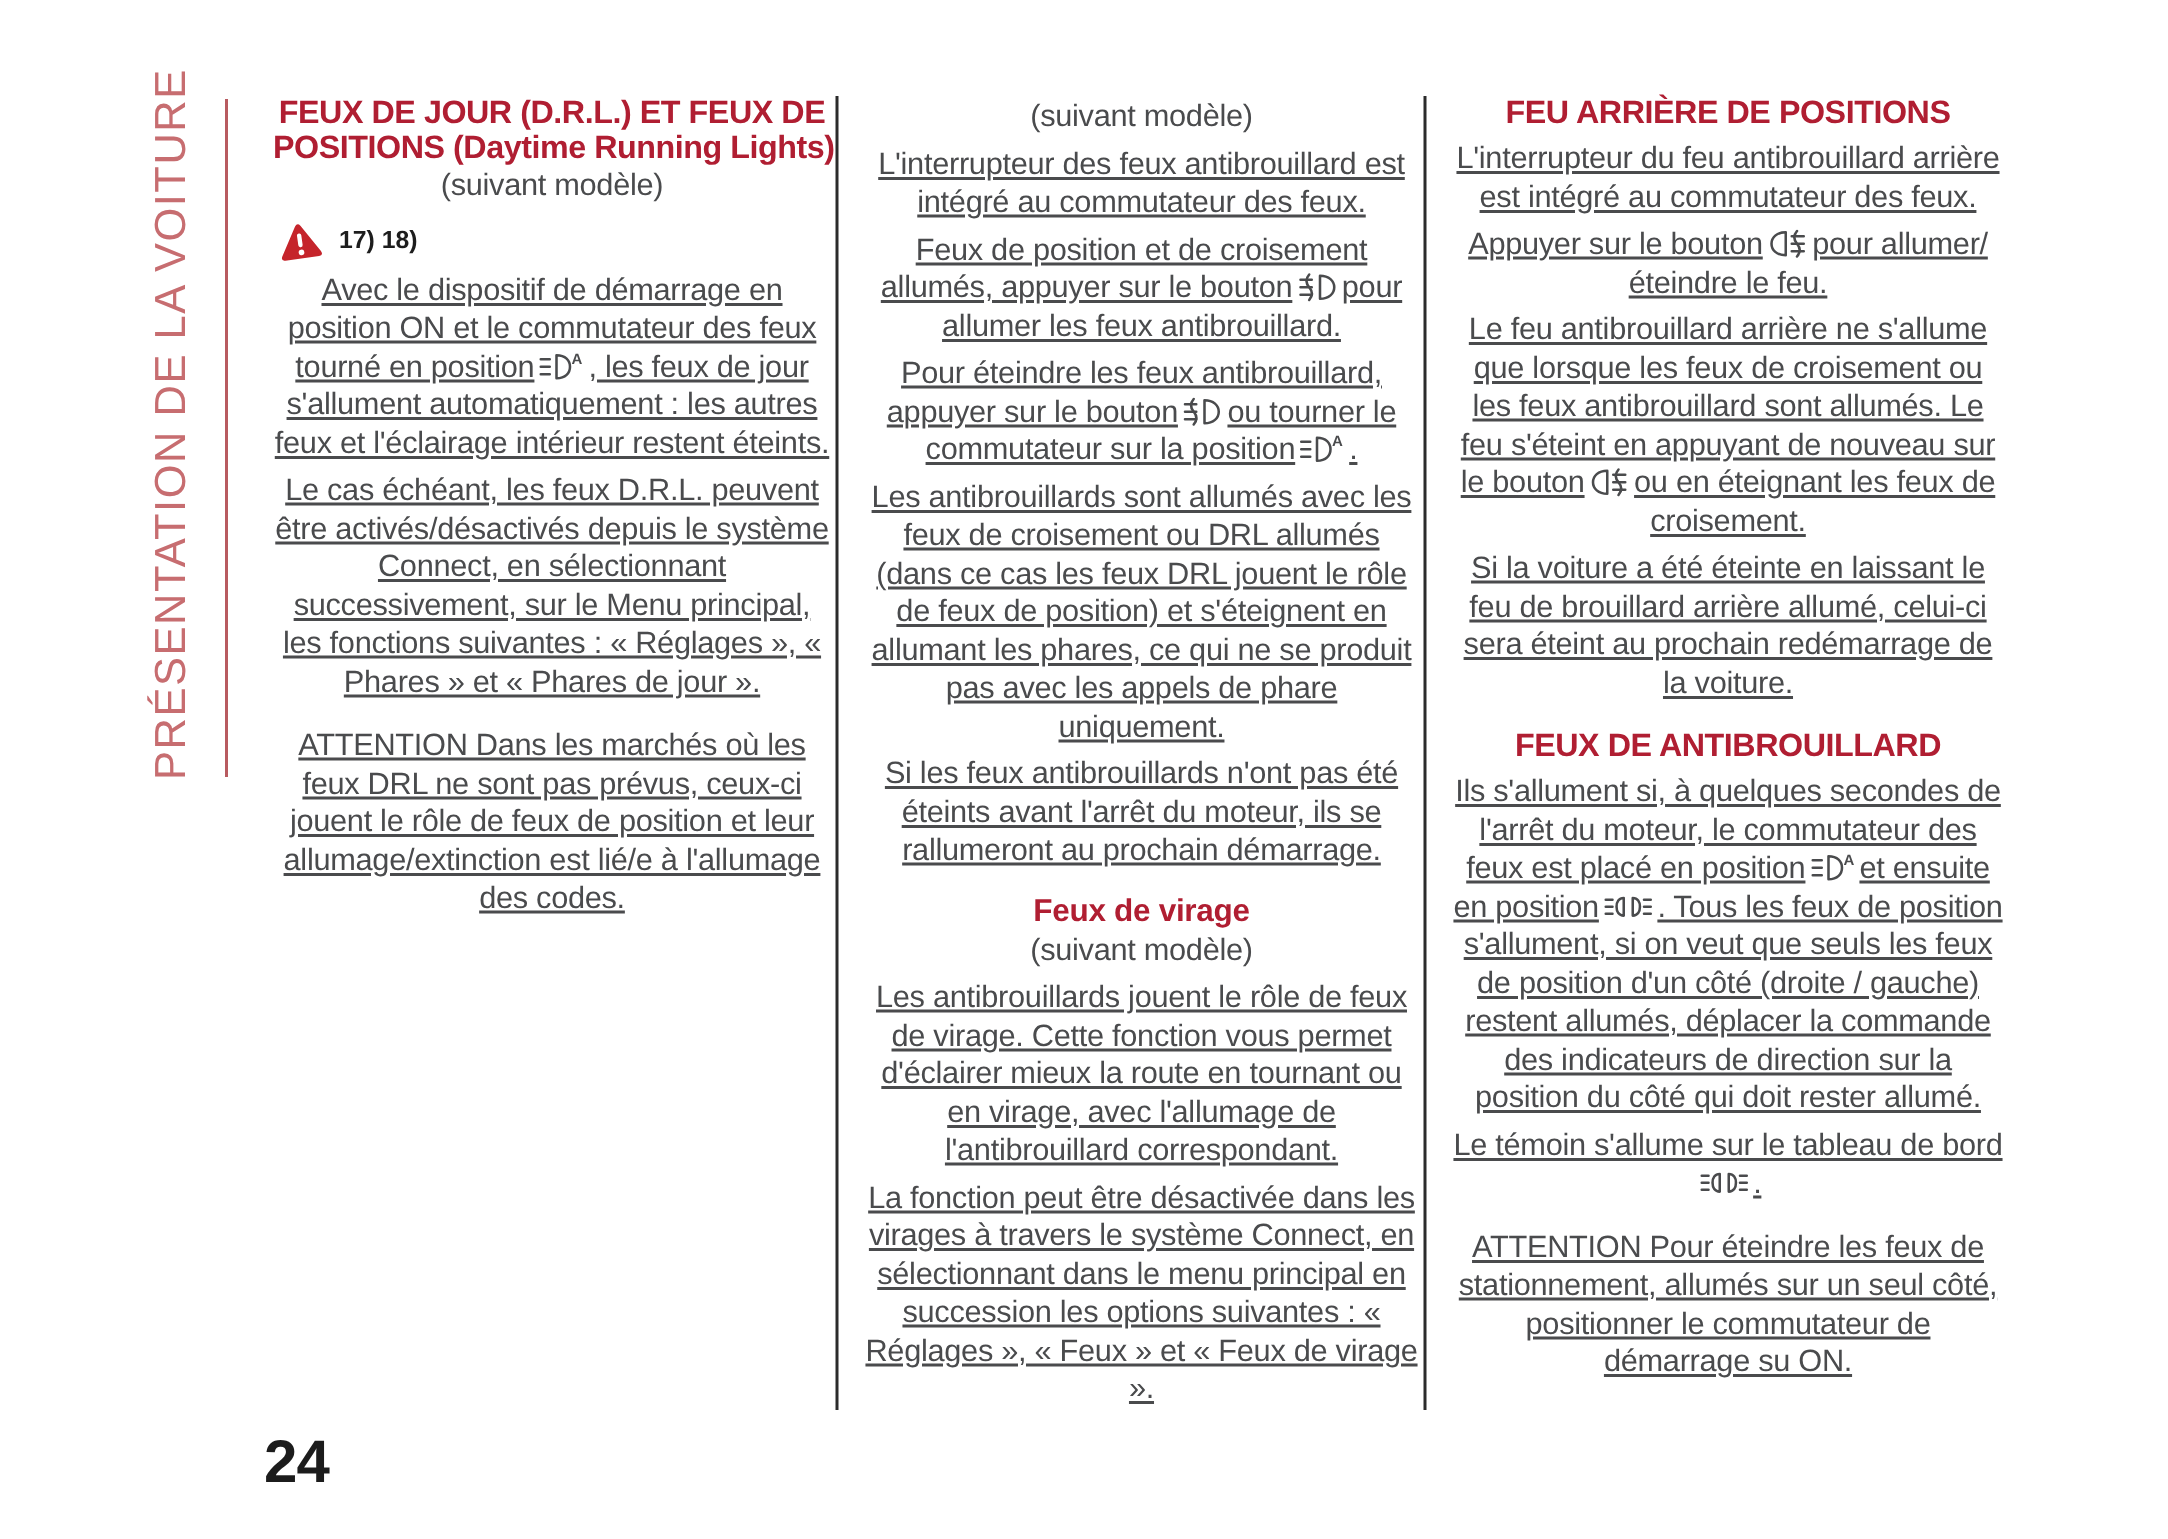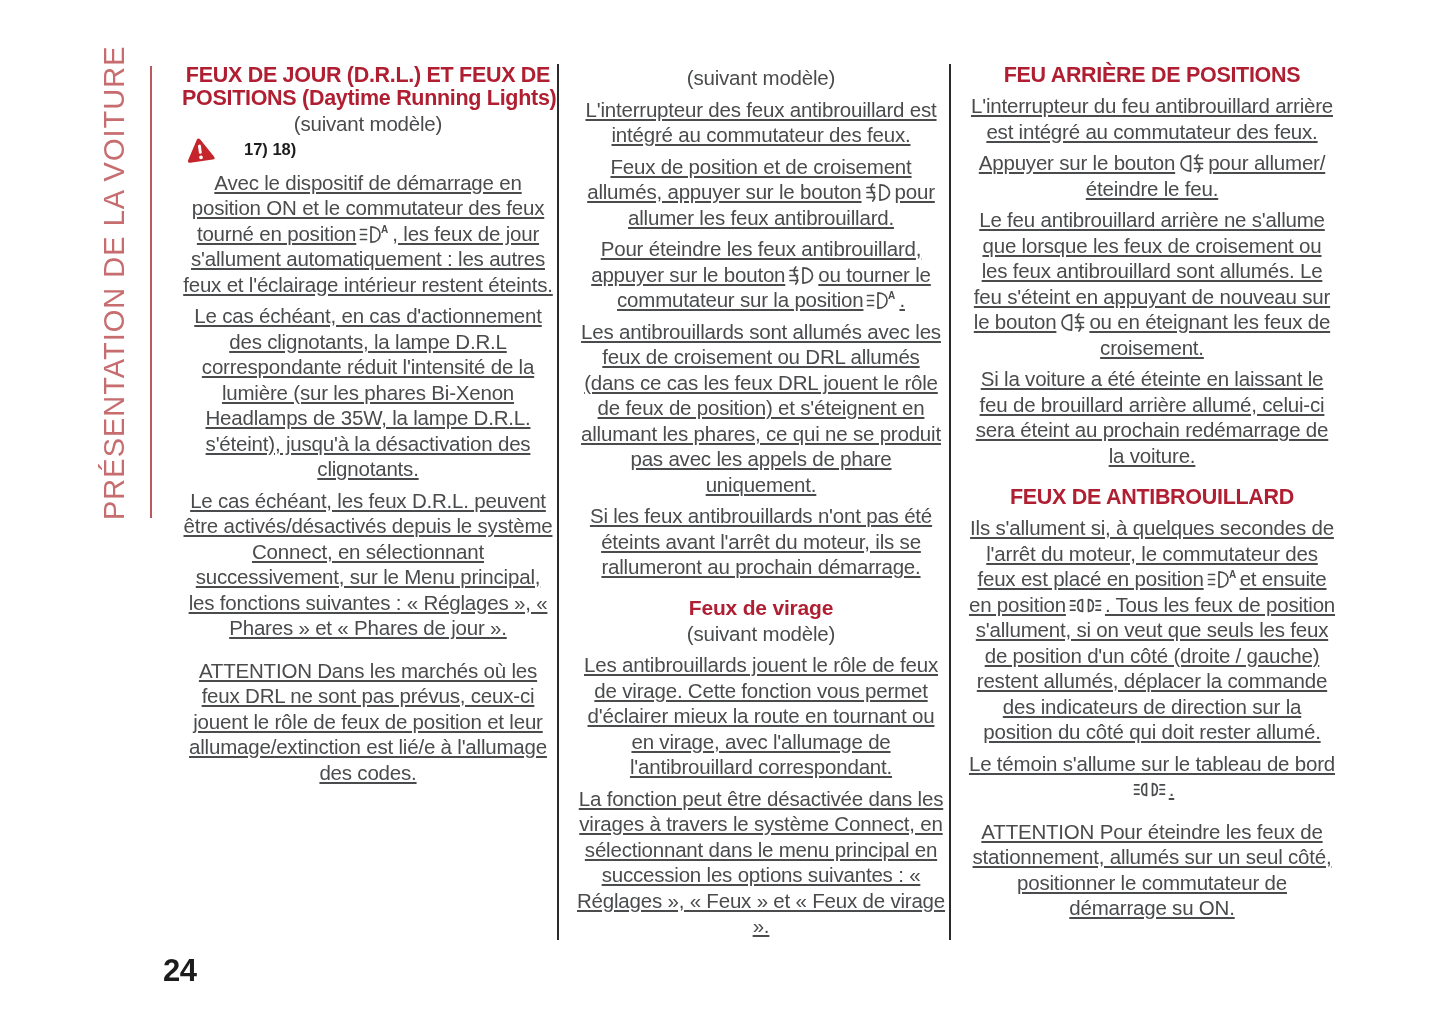--- a/index.html
+++ b/index.html
@@ -22,28 +22,28 @@
   .col-2{left:575px;width:372px;}
   .col-3{left:968px;width:368px;}
   .divider{position:absolute;top:64px;height:876px;width:2px;background:var(--div);}
   .div-1{left:557px;}
   .div-2{left:949px;}
   .heading{color:var(--heading);font-weight:bold;font-size:21.5px;line-height:23px;letter-spacing:-0.3px;}
   .heading.gap{margin-top:18px;}
   .heading .hline{display:block;white-space:nowrap;}
   .subheading{color:var(--heading);font-weight:bold;font-size:21px;line-height:24px;margin-top:16px;}
   .subnote{margin-top:1px;}
-  .warning-row{display:flex;align-items:center;gap:26px;}
+  .warning-row{margin-top:11px;display:flex;align-items:center;gap:8px;}
   .warning-refs{font-weight:bold;color:#1d1d1d;font-size:16.5px;letter-spacing:0;}
   .para{margin:6px 0 0 0;text-decoration:underline;}
   .para.gap{margin-top:17px;}
   .icon{display:inline-block;vertical-align:-4px;margin:0 3px;line-height:0;}
   .icon svg{display:inline-block;}
   .warning-icon svg{transform:rotate(-8deg);}
-  .page-number{position:absolute;left:163px;top:953px;font-size:31px;font-weight:bold;color:#1c1c1c;letter-spacing:-0.5px;}
+  .page-number{position:absolute;left:176px;top:953px;font-size:40px;font-weight:bold;color:#1c1c1c;letter-spacing:-0.5px;}
 </style>
 </head>
 <body>
 
 <div class="page">
   <div class="sidebar-text">PRÉSENTATION DE LA VOITURE</div>
   <div class="sidebar-rule"></div>
 
   <div class="col col-1" id="col-0">
       <div class="heading">
@@ -57,21 +57,20 @@
             <rect x="13.6" y="7.6" width="2.9" height="9.2" rx="1.4" fill="#ffffff"></rect>
             <circle cx="15.05" cy="20.4" r="1.9" fill="#ffffff"></circle>
           </svg></span>
         <span class="warning-refs">17) 18)</span>
       </div>
       <p class="para">Avec le dispositif de démarrage en position ON et le commutateur des feux tourné en position<span class="icon"><svg width="30" height="21" viewBox="0 0 30 21" fill="none" stroke="currentColor" stroke-width="1.7" stroke-linecap="round">
             <path d="M1.5 5.5 H7.5 M1.5 10.5 H7.5 M1.5 15.5 H7.5"></path>
             <path d="M12 2.8 V18.2 M12 2.8 C18 2.8 21 6.3 21 10.5 C21 14.7 18 18.2 12 18.2"></path>
             <text x="22" y="8.5" font-size="10" font-weight="bold" fill="currentColor" stroke="none" font-family="Liberation Sans, sans-serif">A</text>
           </svg></span>, les feux de jour s'allument automatiquement : les autres feux et l'éclairage intérieur restent éteints.</p>
-      <p class="para">Le cas échéant, en cas d'actionnement des clignotants, la lampe D.R.L correspondante réduit l'intensité de la lumière (sur les phares Bi-Xenon Headlamps de 35W, la lampe D.R.L. s'éteint), jusqu'à la désactivation des clignotants.</p>
       <p class="para">Le cas échéant, les feux D.R.L. peuvent être activés/désactivés depuis le système Connect, en sélectionnant successivement, sur le Menu principal, les fonctions suivantes : « Réglages », « Phares » et « Phares de jour ».</p>
       <p class="para gap">ATTENTION Dans les marchés où les feux DRL ne sont pas prévus, ceux-ci jouent le rôle de feux de position et leur allumage/extinction est lié/e à l'allumage des codes.</p>
     </div>
   <div class="divider div-1"></div>
   <div class="col col-2" id="col-1">
       <div class="subnote">(suivant modèle)</div>
       <p class="para">L'interrupteur des feux antibrouillard est intégré au commutateur des feux.</p>
       <p class="para">Feux de position et de croisement allumés, appuyer sur le bouton<span class="icon"><svg width="27" height="21" viewBox="0 0 27 21" fill="none" stroke="currentColor" stroke-width="1.7" stroke-linecap="round">
             <path d="M2 5.5 H9.5 M2 10.5 H9.5 M2 15.5 H9.5"></path>
             <path d="M7.8 2 q-3.6 4.2 0 8.5 q3.6 4.2 0 8.5"></path>

